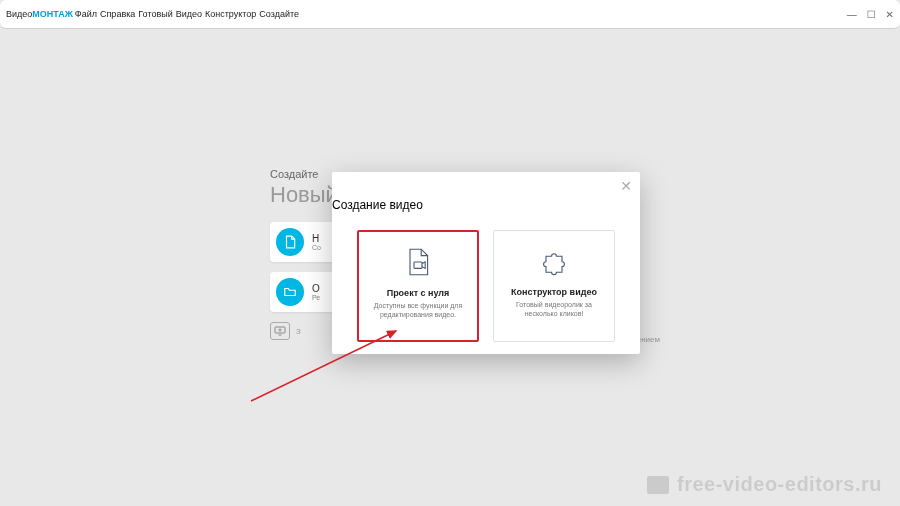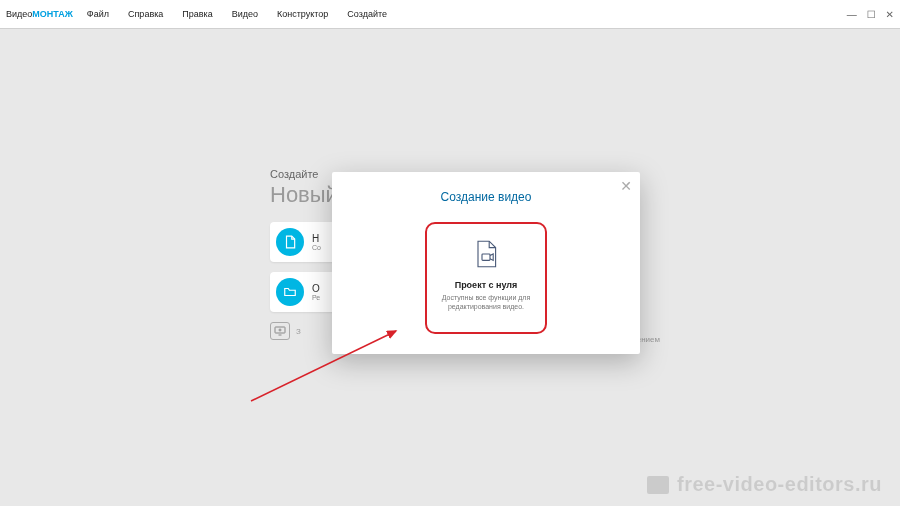--- a/index.html
+++ b/index.html
@@ -3,24 +3,24 @@
 <meta charset="utf-8">
 <style>
   * { box-sizing: border-box; margin: 0; padding: 0; }
   html, body { width: 900px; height: 506px; overflow: hidden;
                font-family: "Segoe UI", Arial, sans-serif; }
   body { background: #e8e8e8; position: relative; }
 
   
   .menubar { height: 24px; background: #fff; display: flex;
              align-items: center; font-size: 9px; color: #222;
-             padding: 14px 6px; border-bottom: 1px solid #d0d0d0; }
+             padding: 14px 6px; border-bottom: 1px solid #d0d0d0; border-radius: 6px; }
   .brand { font-weight: 400; }
   .brand .accent { color: #00a0e0; font-weight: 600; }
-  .menu-items { display: flex; gap: 19px; margin-left: 14px; }
+  .menu-items { display: flex; gap: 3px; margin-left: 2px; }
   .menu-items span { cursor: pointer; }
   .win-controls { margin-left: auto; display: flex; gap: 10px;
                   color: #666; font-size: 10px; }
   .win-controls span { cursor: pointer; }
 
   
   .startpage { position: absolute; left: 270px; top: 168px;
                width: 400px; color: #555; }
   .startpage .lbl  { font-size: 11px; color: #666; }
   .startpage .big  { font-size: 22px; color: #9a9a9a; font-weight: 300;
@@ -44,26 +44,26 @@
 
   .side-hints { position: absolute; left: 560px; top: 276px;
                 font-size: 8px; color: #9a9a9a; line-height: 2.3; }
 
   
   .modal { position: absolute; left: 332px; top: 172px;
            width: 308px; height: 182px; background: #fff;
            box-shadow: 0 8px 28px rgba(0,0,0,.25); border-radius: 2px; }
   .modal .close { position: absolute; right: 8px; top: 6px;
                   color: #aaa; font-size: 14px; cursor: pointer; }
-  .modal-title { text-align: center; font-size: 12px; color: #0369a1;
-                 padding-top: 18px; }
+  .modal-title { font-size: 12px; color: #000000;
+                 padding-top: 26px; }
   .cards { display: flex; gap: 14px; justify-content: center;
            margin-top: 18px; }
   .card { width: 122px; height: 112px; border: 1px solid #e0e0e0;
-          border-radius: 10px; display: flex; flex-direction: column;
+          border-radius: 2px; display: flex; flex-direction: column;
           align-items: center; padding-top: 14px; cursor: pointer; }
   .card.selected { border: 2px solid #d8222a; }
   .card-icon { width: 32px; height: 32px; stroke: #4a5a78;
                stroke-width: 1.4; fill: none; }
   .card-title { font-size: 9px; font-weight: 700; color: #222;
                 margin-top: 10px; }
   .card-desc { font-size: 7px; color: #777; text-align: center;
                line-height: 1.3; margin-top: 3px; padding: 0 10px; }
 
   
@@ -81,21 +81,21 @@
 </head>
 <body>
 
 <div class="menubar">
   <span class="brand">
     <span>Видео</span><span class="accent">МОНТАЖ</span>
   </span>
   <div class="menu-items">
     <span>Файл</span>
     <span>Справка</span>
-    <span>Правка</span>
+    <span>Готовый</span>
     <span>Видео</span>
     <span>Конструктор</span>
     <span>Создайте</span>
   </div>
   <div class="win-controls">
     <span>—</span>
     <span>☐</span>
     <span>✕</span>
   </div>
 </div>
@@ -158,20 +158,27 @@
       <svg class="card-icon" viewBox="0 0 40 40">
         <path d="M10 4h14l8 8v24H10z"></path>
         <path d="M24 4v8h8"></path>
         <rect x="15" y="20" width="10" height="8" rx="1"></rect>
         <path d="M25 22l4-2v8l-4-2"></path>
       </svg>
       <div class="card-title">Проект с нуля</div>
       <div class="card-desc">Доступны все функции для редактирования видео.</div>
     </div>
 
+    <div class="card">
+      <svg class="card-icon" viewBox="0 0 40 40">
+        <path d="M10 14h7a3 3 0 1 1 6 0h7v7a3 3 0 1 1 0 6v7H23a3 3 0 1 1-6 0h-7v-7a3 3 0 1 1 0-6z"></path>
+      </svg>
+      <div class="card-title">Конструктор видео</div>
+      <div class="card-desc">Готовый видеоролик за несколько кликов!</div>
+    </div>
   </div>
 </div>
 
 <svg class="arrow" viewBox="0 0 160 80">
   <defs>
     <marker id="ah" markerWidth="8" markerHeight="8" refX="6" refY="3" orient="auto">
       <path d="M0 0 L7 3 L0 6 z" fill="#d8222a"></path>
     </marker>
   </defs>
   <line x1="5" y1="75" x2="150" y2="5" stroke="#d8222a" stroke-width="1.5" marker-end="url(#ah)"></line>

